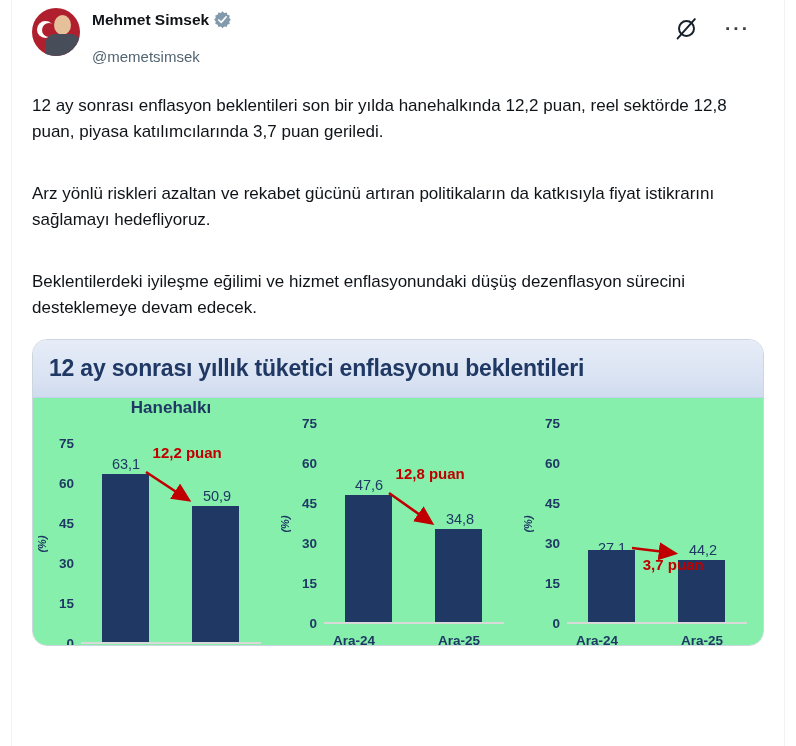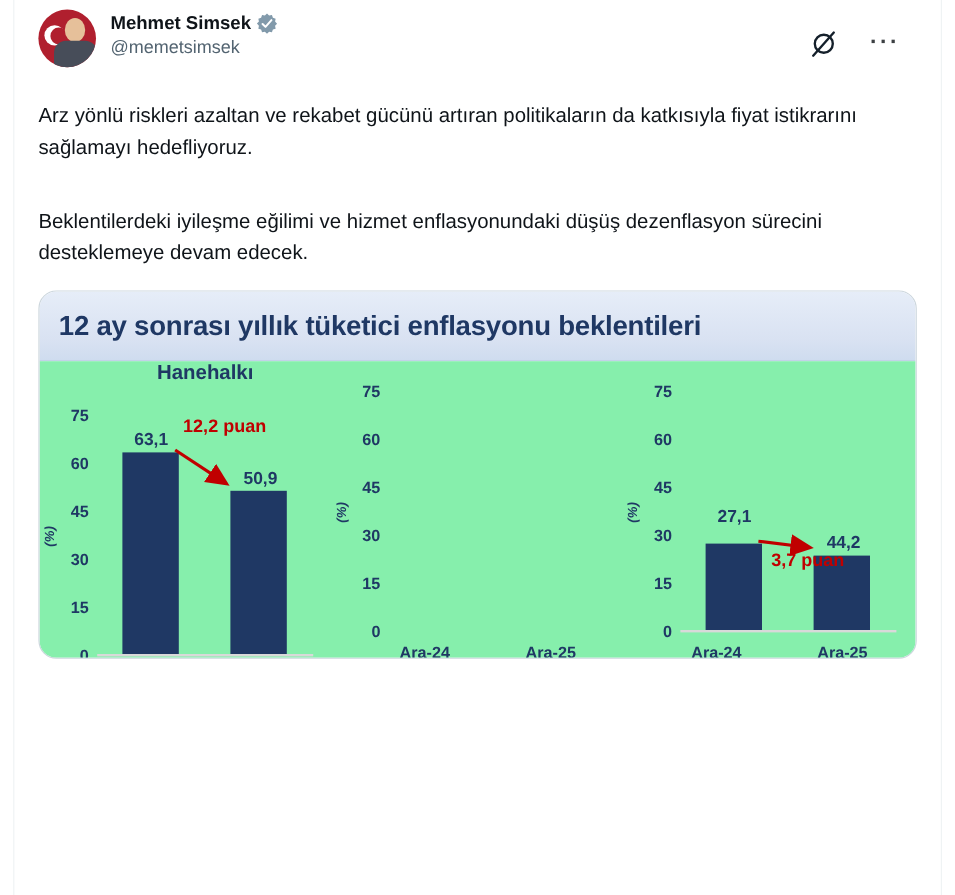--- a/index.html
+++ b/index.html
@@ -8,35 +8,35 @@
     width: 796px; height: 746px; overflow: hidden;
     font-family: "Liberation Sans", sans-serif;
     color: var(--text, #0f1419);
   }
   .frame {
     margin: 0 11px; height: 746px;
     border-left: 1px solid #eff3f4; border-right: 1px solid #eff3f4;
     padding: 8px 20px 0 20px;
   }
   
-  .tweet-header { display: flex; justify-content: space-between; align-items: center; }
+  .tweet-header { display: flex; justify-content: space-between; align-items: flex-start; }
   .hleft { display: flex; }
   .avatar {
     width: 48px; height: 48px; border-radius: 50%; overflow: hidden;
     background: #b01f2e; position: relative; flex: 0 0 48px; cursor: pointer;
   }
   .crescent  { position:absolute; left:5px;  top:13px; width:17px; height:17px; border-radius:50%; background:#fff; }
   .crescent2 { position:absolute; left:10px; top:15px; width:14px; height:14px; border-radius:50%; background:#b01f2e; }
   .av-head { position:absolute; left:22px; top:7px;  width:17px; height:20px; border-radius:50%; background:#e6c09a; }
   .av-body { position:absolute; left:13px; top:26px; width:36px; height:24px; border-radius:10px 10px 0 0; background:#474d59; }
   .names { margin-left: 12px; padding-top: 2px; }
   .author-row { display: flex; align-items: center; gap: 4px; }
   .author { font-size: 15.5px; font-weight: 700; color: var(--text,#0f1419); cursor: pointer; }
   .badge { width: 19px; height: 19px; display: inline-block; }
-  .handle { font-size: 15px; color: var(--secondary-text,#536471); margin-top: 2px; }
+  .handle { font-size: 15px; color: var(--secondary-text,#536471); margin-top: 19px; }
   .hright { display: flex; align-items: center; gap: 26px; margin-top: 8px; padding-right: 14px; }
   .grok-btn, .more-btn { background:none; border:none; color:#0f1419; cursor:pointer; padding:0; line-height:0; }
   .more-btn { font-size: 19px; font-weight: 700; letter-spacing: 2px; line-height: 10px; color:#3c4043; }
   
   .tweet-text { margin-top: 28px; }
   .tweet-text p { font-size: 17px; line-height: 26px; margin: 0 0 36px 0; color: var(--text,#0f1419); }
   .tweet-text p:last-child { margin-bottom: 18px; }
   
   .chart-card {
     border: 1px solid var(--card-border,#ccd6dd); border-radius: 15px; overflow: hidden;
@@ -55,21 +55,21 @@
   .plot { display: flex; height: 200px; margin-top: 26px; position: relative; }
   .pct {
     position: absolute; left: -4px; top: 50%; transform: translateY(-50%) rotate(-90deg);
     font-size: 11px; font-style: italic; font-weight: 700; color: var(--axis-text,#1f3864); width: 22px; text-align:center;
   }
   .yaxis { margin-left: 14px; width: 32px; position: relative; }
   .ytick { position: absolute; right: 7px; transform: translateY(-55%); font-size: 13.5px; font-weight: 600; color: var(--axis-text,#1f3864); }
   .bars { width: 180px; position: relative; border-bottom: 2px solid var(--baseline,#d9d9d9); }
   .bar { position: absolute; bottom: 0; width: 47px; background: var(--bar,#1f3864); }
   .b0 { left: 21px; } .b1 { left: 111px; }
-  .bval { position: absolute; transform: translateX(-50%); font-size: 14.5px; font-weight: 700; color: var(--axis-text,#1f3864); white-space: nowrap; }
+  .bval { position: absolute; transform: translateX(-50%); font-size: 14.5px; font-weight: 400; color: var(--axis-text,#1f3864); white-space: nowrap; }
   .v0 { left: 45px; } .v1 { left: 136px; }
   .annotation { position: absolute; left: 59%; transform: translateX(-50%); font-size: 15px; font-weight: 700; color: var(--annotation,#c00000); white-space: nowrap; }
   .arrow { position: absolute; left: 0; top: 0; pointer-events: none; }
   .xlabels { margin-left: 46px; width: 180px; position: relative; height: 18px; margin-top: 9px; }
   .xl { position: absolute; transform: translateX(-50%); font-size: 13.5px; font-weight: 600; color: var(--axis-text,#1f3864); }
   .x0 { left: 30px; text-align: right; } .x1 { left: 135px; }
   .chart-source { position: absolute; left: 10px; bottom: 6px; font-size: 9px; color: #44546a; }
 </style>
 </head>
 <body>
@@ -100,20 +100,21 @@
         <svg width="25" height="25" viewBox="0 0 24 24">
           <circle cx="12" cy="12" r="7.2" fill="none" stroke="#15202b" stroke-width="1.9"></circle>
           <line x1="3.5" y1="21.5" x2="20" y2="3" stroke="#15202b" stroke-width="1.9" stroke-linecap="round"></line>
         </svg>
       </button>
       <button class="more-btn" aria-label="More">···</button>
     </div>
   </div>
 
   <div class="tweet-text">
+    <p>12 ay sonrası enflasyon beklentileri son bir yılda hanehalkında 12,2 puan, reel sektörde 12,8 puan, piyasa katılımcılarında 3,7 puan geriledi.</p>
     <p>Arz yönlü riskleri azaltan ve rekabet gücünü artıran politikaların da katkısıyla fiyat istikrarını sağlamayı hedefliyoruz.</p>
     <p>Beklentilerdeki iyileşme eğilimi ve hizmet enflasyonundaki düşüş dezenflasyon sürecini desteklemeye devam edecek.</p>
   </div>
 
   <div class="chart-card">
     <div class="chart-banner">
       <span class="chart-title">12 ay sonrası yıllık tüketici enflasyonu beklentileri</span>
     </div>
     <div class="chart-body">
       <div class="panels">
@@ -154,41 +155,56 @@
     <div class="plot">
       <div class="pct">(%)</div>
       <div class="yaxis">
                 <div class="ytick" style="top: 0px;">75</div>
                 <div class="ytick" style="top: 40px;">60</div>
                 <div class="ytick" style="top: 80px;">45</div>
                 <div class="ytick" style="top: 120px;">30</div>
                 <div class="ytick" style="top: 160px;">15</div>
                 <div class="ytick" style="top: 200px;">0</div>
               </div>
+      <div class="bars">
+        <div class="bar b0" style="height: 127px;"></div>
+        <div class="bar b1" style="height: 93px;"></div>
+        <div class="bval v0" style="top: 53px;">47,6</div>
+        <div class="bval v1" style="top: 87px;">34,8</div>
+        <div class="annotation" style="top: 41px;">12,8 puan</div>
+        <svg class="arrow" width="180" height="200" viewBox="0 0 180 200">
+                  <defs>
+                    <marker id="ah1" markerWidth="8" markerHeight="8" refX="5.5" refY="3.5" orient="auto">
+                      <path d="M0,0 L7.5,3.5 L0,7 Z" fill="#c00000"></path>
+                    </marker>
+                  </defs>
+                  <line x1="65" y1="69" x2="106" y2="98" stroke="#c00000" stroke-width="2.6" marker-end="url(#ah1)"></line>
+                </svg>
+      </div>
     </div>
     <div class="xlabels">
       <span class="xl x0">Ara-24</span>
       <span class="xl x1">Ara-25</span>
     </div>
   </div>
           <div class="panel">
     <div class="plot">
       <div class="pct">(%)</div>
       <div class="yaxis">
                 <div class="ytick" style="top: 0px;">75</div>
                 <div class="ytick" style="top: 40px;">60</div>
                 <div class="ytick" style="top: 80px;">45</div>
                 <div class="ytick" style="top: 120px;">30</div>
                 <div class="ytick" style="top: 160px;">15</div>
                 <div class="ytick" style="top: 200px;">0</div>
               </div>
       <div class="bars">
         <div class="bar b0" style="height: 72px;"></div>
         <div class="bar b1" style="height: 62px;"></div>
-        <div class="bval v0" style="top: 96px;">27,1</div>
+        <div class="bval v0" style="top: 116px;">27,1</div>
         <div class="bval v1" style="top: 118px;">44,2</div>
         <div class="annotation" style="top: 96px; margin-top: 36px;">3,7 puan</div>
         <svg class="arrow" width="180" height="200" viewBox="0 0 180 200">
                   <defs>
                     <marker id="ah2" markerWidth="8" markerHeight="8" refX="5.5" refY="3.5" orient="auto">
                       <path d="M0,0 L7.5,3.5 L0,7 Z" fill="#c00000"></path>
                     </marker>
                   </defs>
                   <line x1="65" y1="124" x2="106" y2="129" stroke="#c00000" stroke-width="2.6" marker-end="url(#ah2)"></line>
                 </svg>

